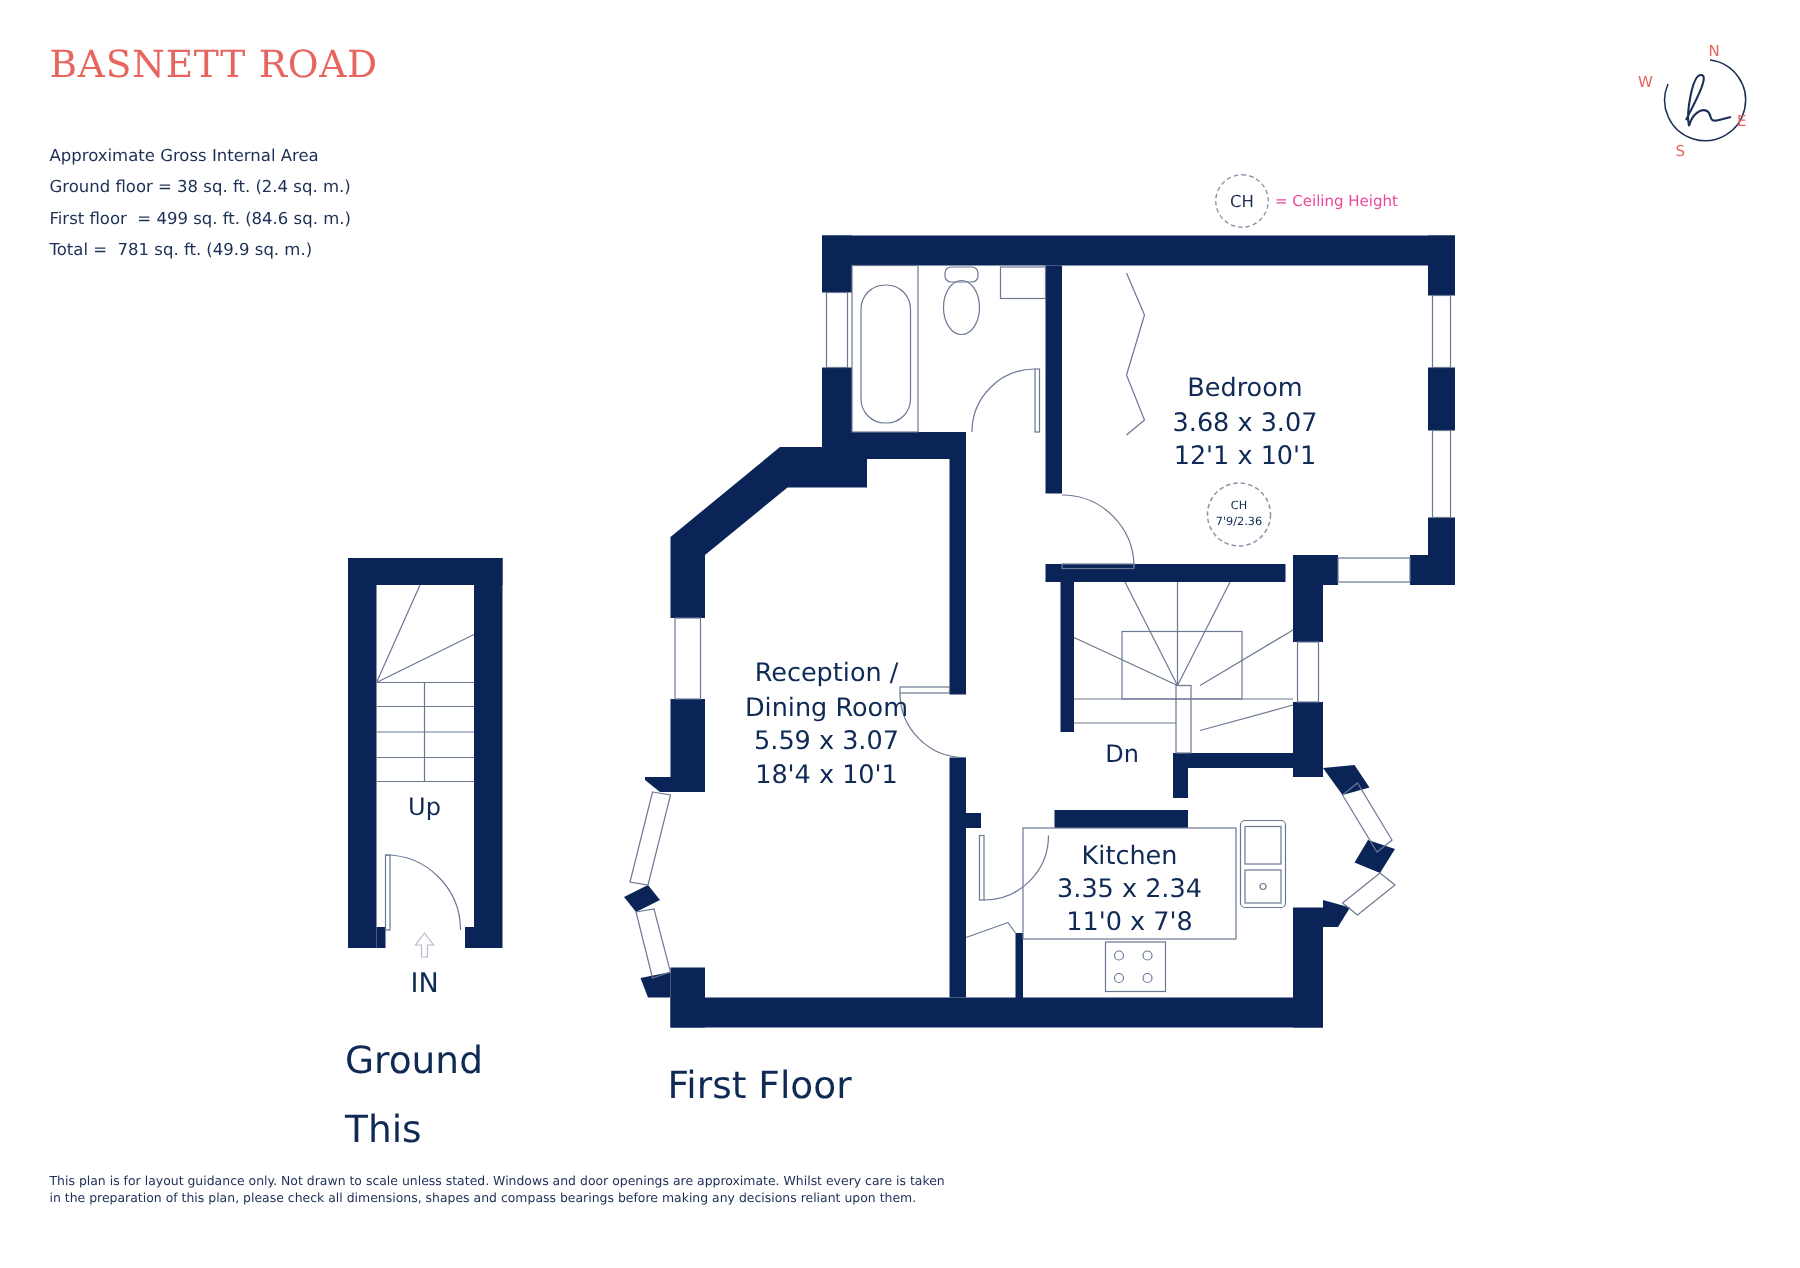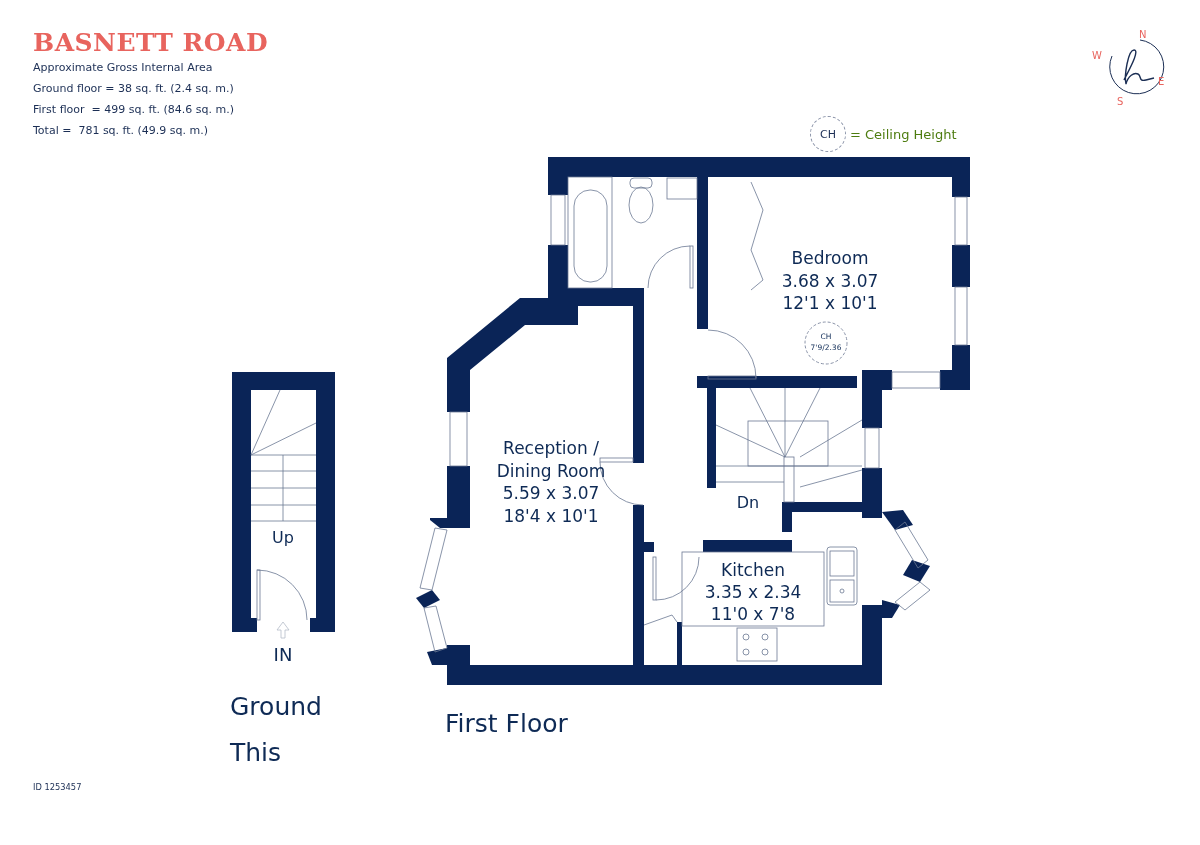--- a/index.html
+++ b/index.html
@@ -1,24 +1,24 @@
 <!DOCTYPE html>
 <html><head>
 <meta charset="utf-8">
 <style>
   html, body { margin: 0; padding: 0; background: #ffffff; }
   body { width: 1200px; height: 845px; position: relative; overflow: hidden;
          font-family: "DejaVu Sans", sans-serif; color: #0e2a55; }
   .title { position: absolute; left: 33px; top: 28px; font-family: "DejaVu Serif", serif;
-           font-weight: bold; font-size: 25px; letter-spacing: 0.5px; color: #e8645e; }
-  .area { position: absolute; left: 33px; font-size: 11px; color: #1c2f55; }
+           font-weight: normal; font-size: 25px; letter-spacing: 0.5px; color: #e8645e; }
+  .area { position: absolute; left: 33px; font-size: 11px; color: #1c2f55; margin-top: 36px; }
   .legend { position: absolute; left: 810px; top: 116px; display: flex; align-items: center; gap: 4px; }
   .ch-circle { width: 34px; height: 34px; border: 1px dashed #8a93a8; border-radius: 50%;
                display: flex; align-items: center; justify-content: center; font-size: 11px; color: #1c2f55; }
-  .legend-text { font-size: 13px; color: #4d7c0f; }
+  .legend-text { font-size: 10px; color: #ec4899; }
   .floor-label { position: absolute; font-size: 25px; color: #0e2a55; line-height: 31px; }
   .disclaimer { position: absolute; left: 33px; top: 782px; font-size: 8.3px; color: #1c2f55; line-height: 11px; width: 600px; }
   svg.plan { position: absolute; left: 0; top: 0; }
   .room-text { font-family: "DejaVu Sans", sans-serif; fill: #0e2a55; }
   .compass { position: absolute; left: 1088px; top: 28px; width: 88px; height: 84px; }
   .compass span { position: absolute; font-size: 10px; color: #e8645e; }
 </style>
 </head>
 <body>
 
@@ -191,14 +191,15 @@
   <text class="room-text" x="283" y="543" text-anchor="middle" font-size="16">Up</text>
   <text class="room-text" x="283" y="661" text-anchor="middle" font-size="18">IN</text>
   <path d="M 283 622 L 277 630 L 281 630 L 281 638 L 285 638 L 285 630 L 289 630 Z" fill="none" stroke="#b5bcc9" stroke-width="0.8"></path>
 </svg>
 
 <div class="floor-label" style="left:230px;top:691px">Ground</div>
 <div class="floor-label" style="left:230px;top:737px">This</div>
 <div class="floor-label" style="left:445px;top:708px">First Floor</div>
 
 <div class="disclaimer">
-  <div>ID 1253457</div>
+  <div>This plan is for layout guidance only. Not drawn to scale unless stated. Windows and door openings are approximate. Whilst every care is taken</div>
+  <div>in the preparation of this plan, please check all dimensions, shapes and compass bearings before making any decisions reliant upon them.</div>
 </div>
 
 </body></html>

